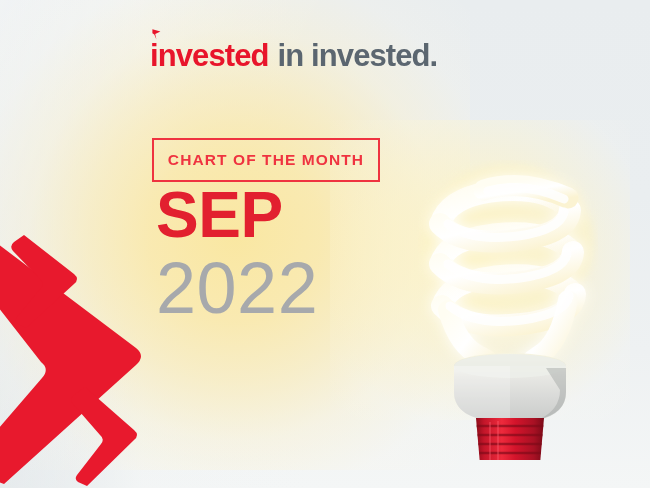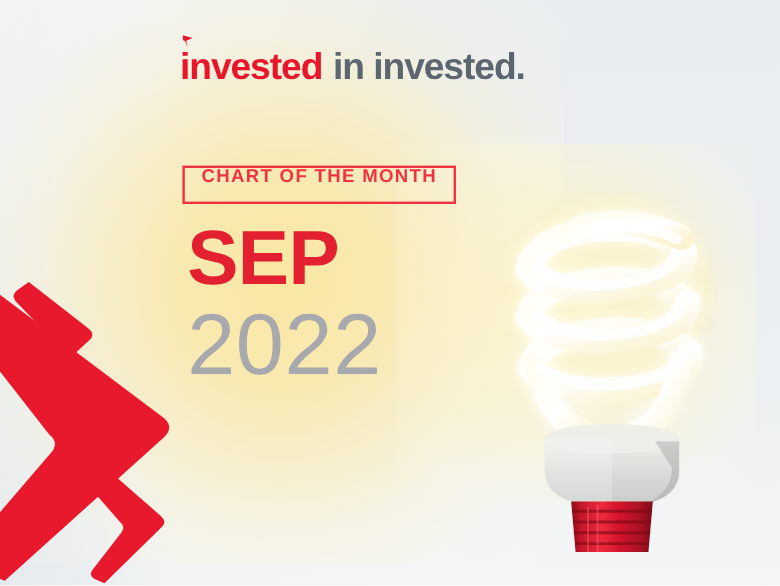--- a/index.html
+++ b/index.html
@@ -62,24 +62,24 @@
     pointer-events:none;
   }
   .logo-rest{
     font-size:31px;font-weight:bold;color:#5b6670;
     letter-spacing:-0.9px;line-height:1;
   }
 
   
   .com-box{
     position:absolute;left:152px;top:138px;
-    width:228px;height:32px;
+    width:228px;height:44px;
     border:2px solid #ef3340;
     box-sizing:border-box;
-    display:flex;align-items:flex-start;justify-content:center;
+    display:flex;align-items:center;justify-content:center;
   }
   .com-text{
     color:#ef3340;font-size:15.5px;font-weight:bold;
     letter-spacing:1.1px;line-height:1;
   }
 
   
   .month{
     position:absolute;left:156px;top:183px;
     font-size:64px;font-weight:bold;color:#e2202f;

